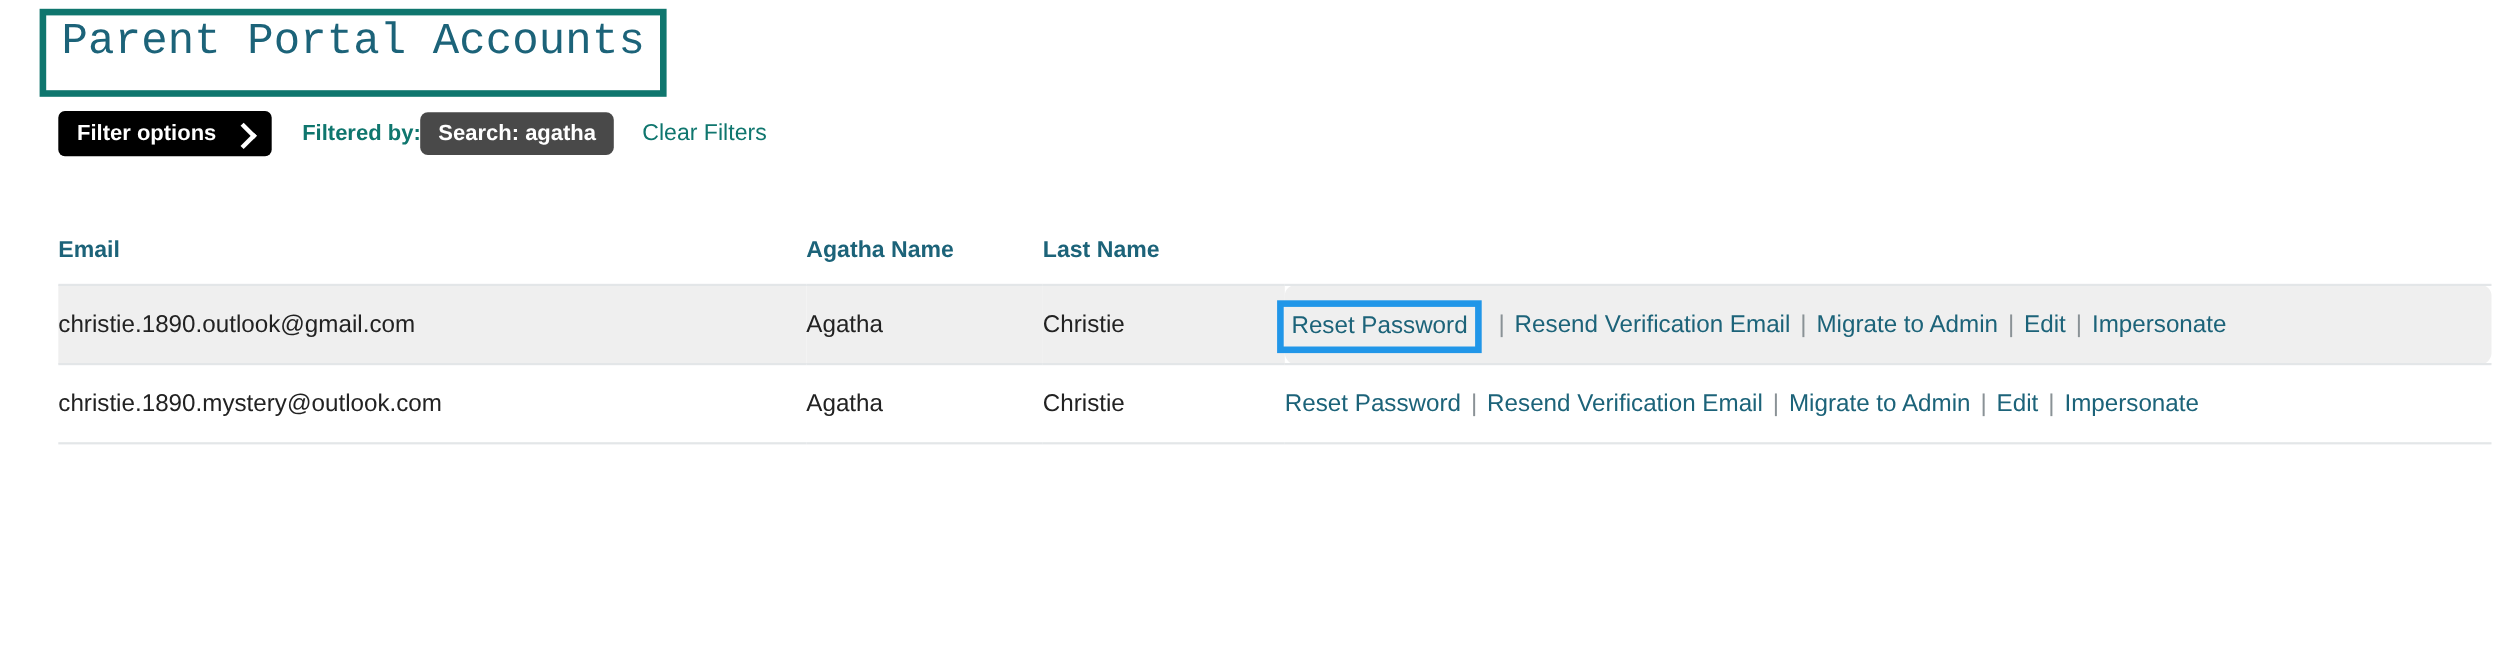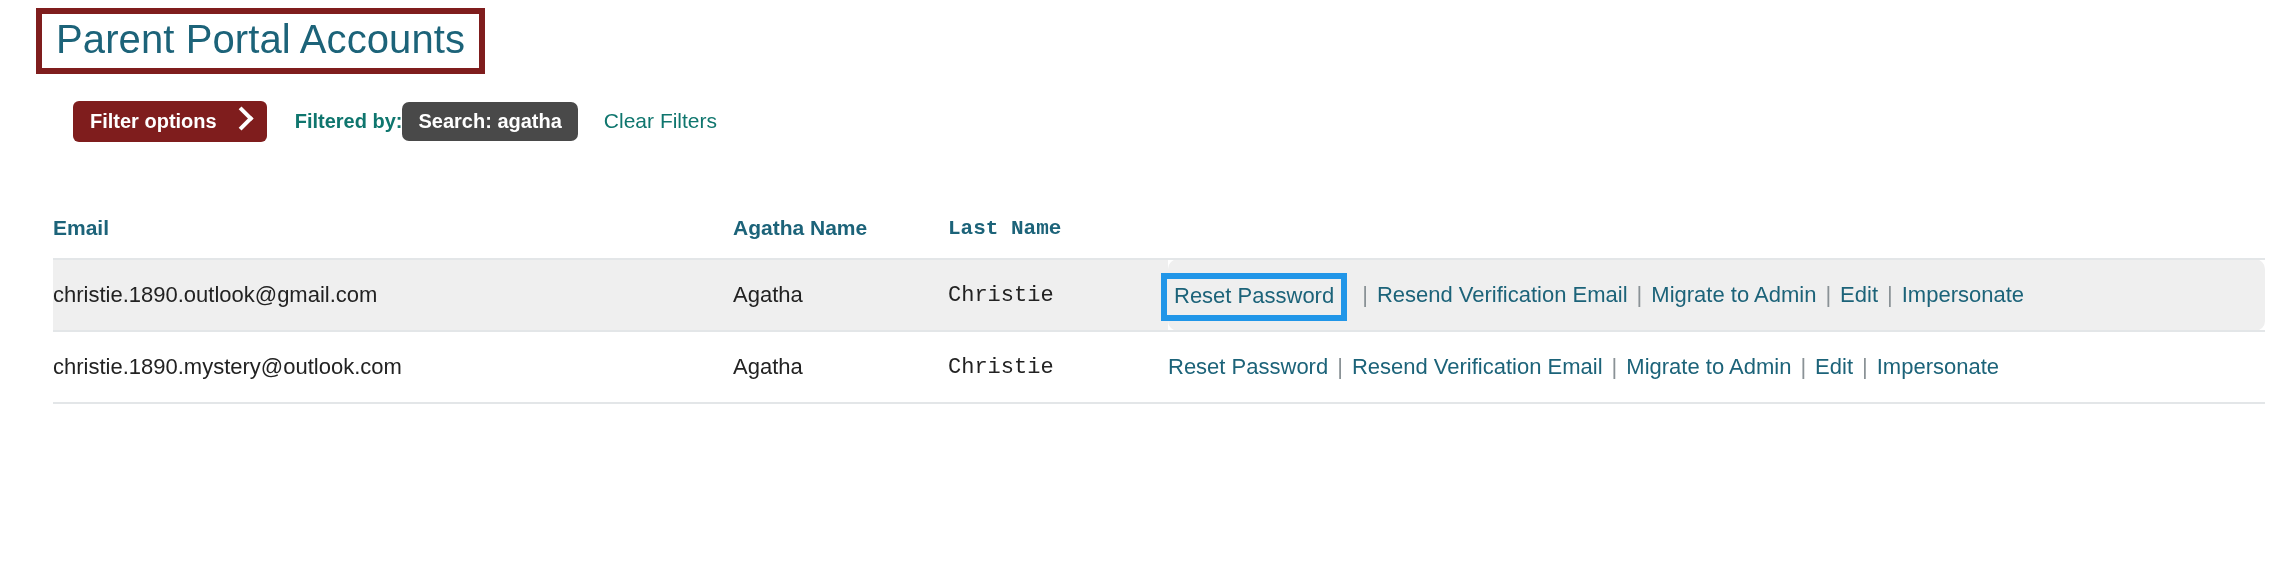--- a/index.html
+++ b/index.html
@@ -23,25 +23,26 @@
     background: #ffffff;
   }
 
   
   .title-wrap {
     position: absolute;
     left: 36px;
     top: 8px;
   }
   .title-highlight {
-    border: 6px solid #7f1d1d;
-    background: #ffffff;
-    padding: 2px 14px 6px 14px;
+    border: 6px solid #0f766e;
+    background: #ffffff;
+    padding: 2px 14px 20px 14px;
     display: inline-block;
     box-sizing: border-box;
+    font-family: Liberation Mono, monospace;
   }
   .page-title {
     font-size: 40px;
     line-height: 46px;
     font-weight: 400;
     color: #1c6379;
     white-space: nowrap;
     letter-spacing: 0.1px;
   }
 
@@ -50,33 +51,32 @@
     position: absolute;
     left: 53px;
     top: 101px;
     display: flex;
     align-items: center;
     height: 40px;
     white-space: nowrap;
   }
   .filter-options-btn {
     display: inline-flex;
-    align-items: flex-start;
+    align-items: flex-end;
     gap: 14px;
-    background: #7f1d1d;
+    background: #000000;
     color: #ffffff;
     border: none;
     border-radius: 6px;
     font-family: "Liberation Sans", sans-serif;
     font-size: 20px;
     font-weight: bold;
     padding: 9px 17px 10px 17px;
     cursor: pointer;
     line-height: 22px;
-    margin-left: 20px;
   }
   .chevron {
     display: inline-block;
     width: 13px;
     height: 13px;
     border-right: 4px solid #ffffff;
     border-top: 4px solid #ffffff;
     transform: rotate(45deg);
     margin-left: 2px;
     position: relative;
@@ -137,21 +137,21 @@
     border-bottom: 2px solid #e3e6e8;
   }
   tr.row-striped td {
     background: #efefef;
   }
   tr.row-plain td {
     background: #ffffff;
   }
   .col-email   { width: 680px; padding-left: 0; }
   .col-first   { width: 215px; }
-  .col-last    { width: 220px; font-family: Liberation Mono, monospace; }
+  .col-last    { width: 220px; }
   .col-actions { width: auto; border-radius: 10px; }
 
   th.col-email, td.col-email { padding-left: 10px; }
 
   td.actions-cell {
     text-align: left;
     white-space: nowrap;
   }
   .action-link {
     color: #1c6379;

